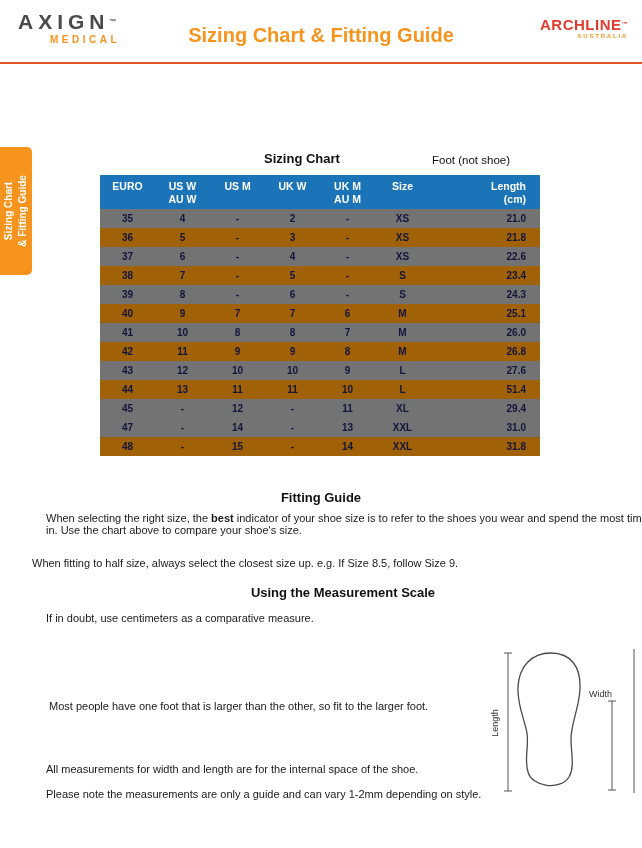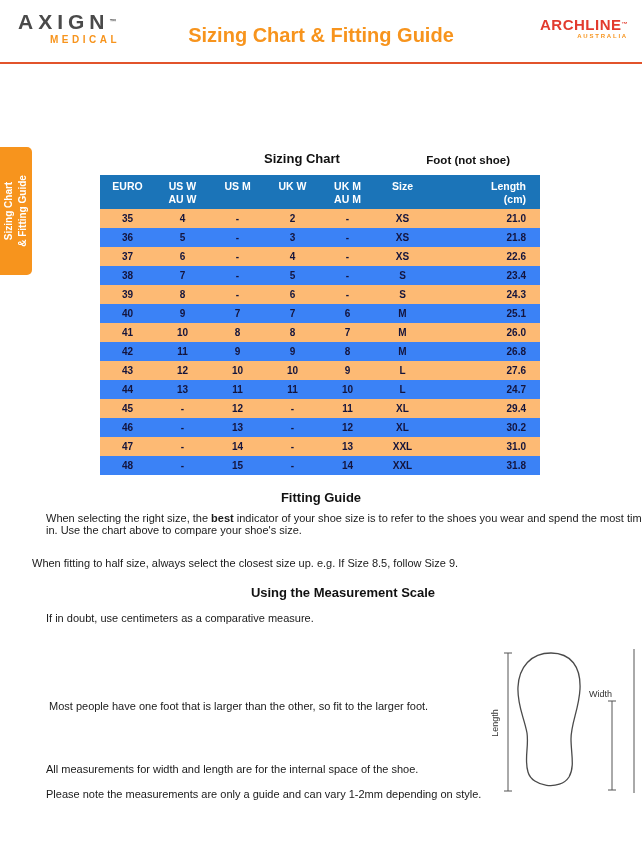--- a/index.html
+++ b/index.html
@@ -26,33 +26,33 @@
   
   .side-tab { position:absolute; top:147px; left:0; width:32px; height:128px;
               background:#f7941d; border-radius:0 5px 5px 0; }
   .side-tab-inner { position:absolute; top:128px; left:0; width:128px; height:32px;
                     transform:rotate(-90deg); transform-origin:top left;
                     text-align:center; color:#ffffff; font-weight:bold; font-size:10px; line-height:14px; padding-top:2px; }
 
   
   .chart-title { position:absolute; top:151px; left:0; width:604px; text-align:center;
                  font-size:13px; font-weight:bold; color:#111; }
-  .foot-note { position:absolute; top:154px; right:132px; font-size:11.5px; font-weight:bold; color:#111; }
+  .foot-note { position:absolute; top:154px; right:132px; font-size:11.5px; font-weight:normal; color:#111; }
 
   .size-table { position:absolute; top:175px; left:100px; width:440px;
                 border-collapse:collapse; table-layout:fixed; }
   .size-table thead tr { background:#1b74b8; }
   .size-table th { color:#ffffff; font-size:10.5px; font-weight:bold; text-align:center;
                    vertical-align:top; padding:5px 0 3px; }
   .size-table th span { display:block; line-height:13px; min-height:13px; }
   .size-table th.len-col, .size-table td.len-col { text-align:right; padding-right:14px; }
   .size-table td { font-size:10px; font-weight:bold; text-align:center; height:19px;
                    line-height:19px; color:#14143c; padding:0; }
-  tr.row-a { background:#fdba74; }
-  tr.row-b { background:#3b82f6; }
+  tr.row-a { background:#737373; }
+  tr.row-b { background:#a16207; }
 
   
   .sec-heading { position:absolute; left:0; width:642px; text-align:center;
                  font-size:13px; font-weight:bold; color:#111; }
   .para { position:absolute; font-size:11px; line-height:12px; color:#1a1a1a;margin-left:24px; }
   #fit-heading { top:490px; }
   #p1 { top:512px; left:22px; width:604px; }
   #p2 { top:557px; left:8px; width:604px; }
   #measure-heading { top:585px;padding-left:44px; }
   #m1 { top:612px; left:22px; width:560px; }
@@ -215,39 +215,30 @@
           <td>L</td>
           <td class="len-col">27.6</td>
         </tr>
         <tr class="row-b">
           <td>44</td>
           <td>13</td>
           <td>11</td>
           <td>11</td>
           <td>10</td>
           <td>L</td>
-          <td class="len-col">24.7</td>
+          <td class="len-col">51.4</td>
         </tr>
         <tr class="row-a">
           <td>45</td>
           <td>-</td>
           <td>12</td>
           <td>-</td>
           <td>11</td>
           <td>XL</td>
           <td class="len-col">29.4</td>
-        </tr>
-        <tr class="row-b">
-          <td>46</td>
-          <td>-</td>
-          <td>13</td>
-          <td>-</td>
-          <td>12</td>
-          <td>XL</td>
-          <td class="len-col">30.2</td>
         </tr>
         <tr class="row-a">
           <td>47</td>
           <td>-</td>
           <td>14</td>
           <td>-</td>
           <td>13</td>
           <td>XXL</td>
           <td class="len-col">31.0</td>
         </tr>

